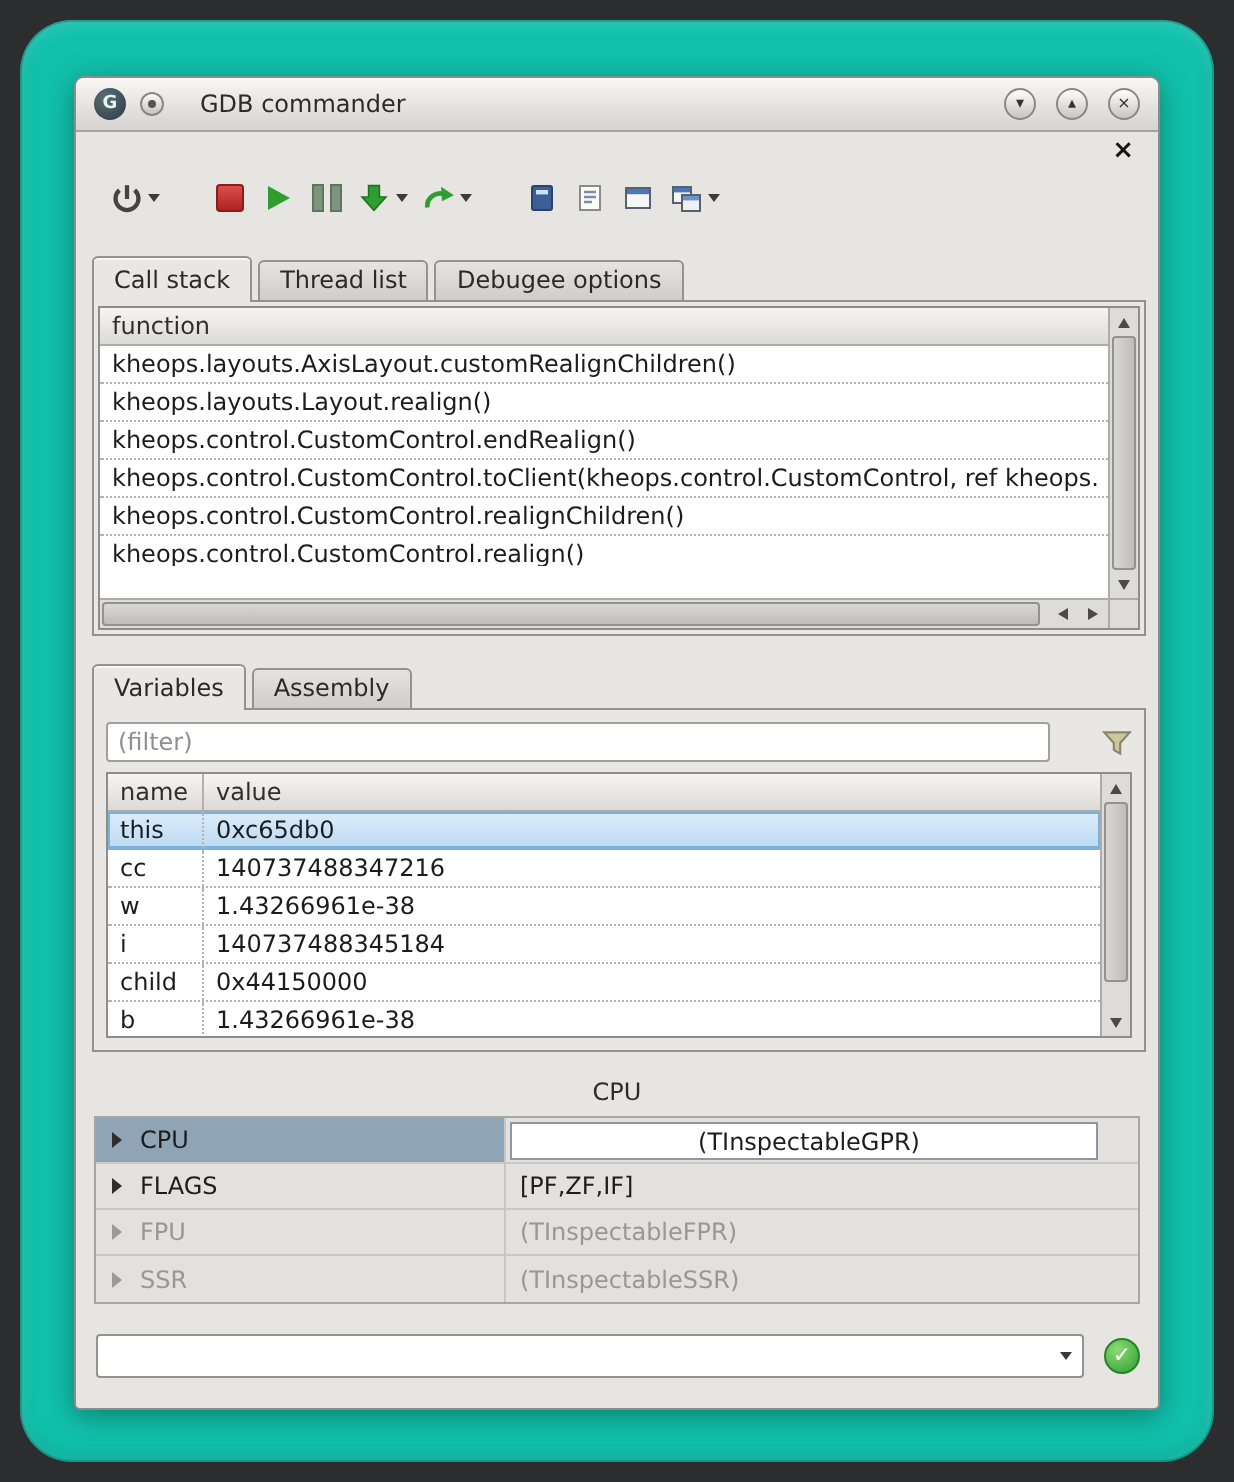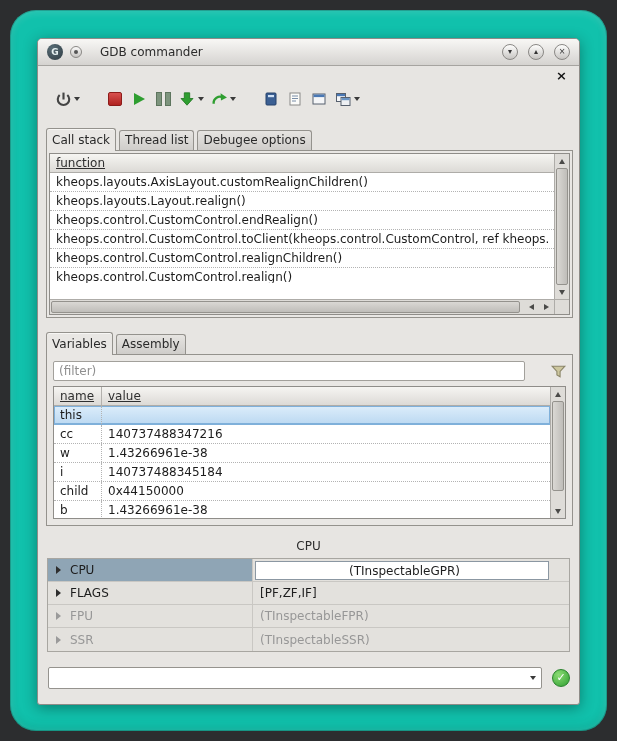--- a/index.html
+++ b/index.html
@@ -38,31 +38,31 @@
   .caret { width:0; height:0; border-left:3.5px solid transparent; border-right:3.5px solid transparent; border-top:4px solid #3a3a3a; margin-left:2px; }
   .sep { width:20px; }
   .stop-sq { width:12px; height:12px; background:linear-gradient(#d8504e,#b02220); border:1px solid #8d1b19; border-radius:2px; }
   .play-tri { width:0; height:0; border-top:6px solid transparent; border-bottom:6px solid transparent; border-left:11px solid #2f9e30; }
   .pause { display:flex; gap:3px; }
   .pause i { width:4px; height:12px; background:#7d947d; border:1px solid #5e755e; display:block; }
 
   
   .tabstrip { position:absolute; left:8px; height:23px; display:flex; align-items:flex-end; z-index:3; }
   .tabstrip.top { top:61px; } .tabstrip.mid { top:265px; }
-  .tab { font-size:12px; color:#2a2a2a; background:linear-gradient(#e6e4e1,#cfcdca); border:1px solid #94928d; border-bottom:none; border-radius:3px 3px 0 0; padding:0 5px; height:19px; line-height:19px; margin-right:3px; cursor:default; }
+  .tab { font-size:12px; color:#2a2a2a; background:linear-gradient(#e6e4e1,#cfcdca); border:1px solid #94928d; border-bottom:none; border-radius:3px 3px 0 0; padding:0 10px; height:19px; line-height:19px; margin-right:3px; cursor:default; }
   .tab.active { background:#e9e7e4; height:22px; line-height:22px; position:relative; z-index:4; margin-bottom:-1px; box-shadow:inset 0 1px 0 #f7f6f4; }
 
   .panel { position:absolute; left:8px; width:525px; background:#e9e7e4; border:1px solid #94928d; }
   .panel.callstack { top:84px; height:166px; }
   .panel.vars { top:288px; height:170px; }
   .tframe { position:absolute; background:#fff; border:1px solid #8f8d89; }
   .panel.callstack .tframe { inset:2px; }
   .panel.vars .tframe { left:6px; right:6px; top:31px; bottom:6px; }
 
-  .thead { position:absolute; left:0; right:15px; top:0; height:19px; background:linear-gradient(#f6f5f2,#dcdad6); border-bottom:1px solid #aeaca8; font-size:12px; color:#2f2f2f; display:flex; align-items:center; box-sizing:border-box;text-decoration:underline; }
+  .thead { position:absolute; left:0; right:15px; top:0; height:19px; background:linear-gradient(#f6f5f2,#dcdad6); border-bottom:1px solid #aeaca8; font-size:12px; color:#2f2f2f; display:flex; align-items:center; box-sizing:border-box; }
   .thead .hfull { padding-left:6px; }
   .thead .hname { width:48px; padding-left:6px; border-right:1px solid #b3b1ad; box-sizing:border-box; height:100%; line-height:18px; }
   .thead .hval { padding-left:6px; }
 
   .rows { position:absolute; left:0; right:15px; top:19px; overflow:hidden; }
   .panel.callstack .rows { bottom:31px; }
   .panel.vars .rows { bottom:0; }
   .row { height:19px; line-height:18px; font-size:12px; color:#1c1c1c; border-bottom:1px dotted #b3b3b3; padding-left:6px; white-space:nowrap; overflow:hidden; box-sizing:border-box; }
   .vrow { display:flex; padding-left:0; }
   .vrow .cname { width:48px; padding-left:6px; border-right:1px dotted #b3b3b3; box-sizing:border-box; }
@@ -258,20 +258,21 @@
             </svg>
         </div>
         <div class="tframe">
           <div class="thead">
             <div class="hname">name</div>
             <div class="hval">value</div>
           </div>
           <div class="rows">
             <div class="row vrow selected">
               <div class="cname">this</div>
+              <div class="cval">0xc65db0</div>
             </div>
             <div class="row vrow">
               <div class="cname">cc</div>
               <div class="cval">140737488347216</div>
             </div>
             <div class="row vrow">
               <div class="cname">w</div>
               <div class="cval">1.43266961e-38</div>
             </div>
             <div class="row vrow">

